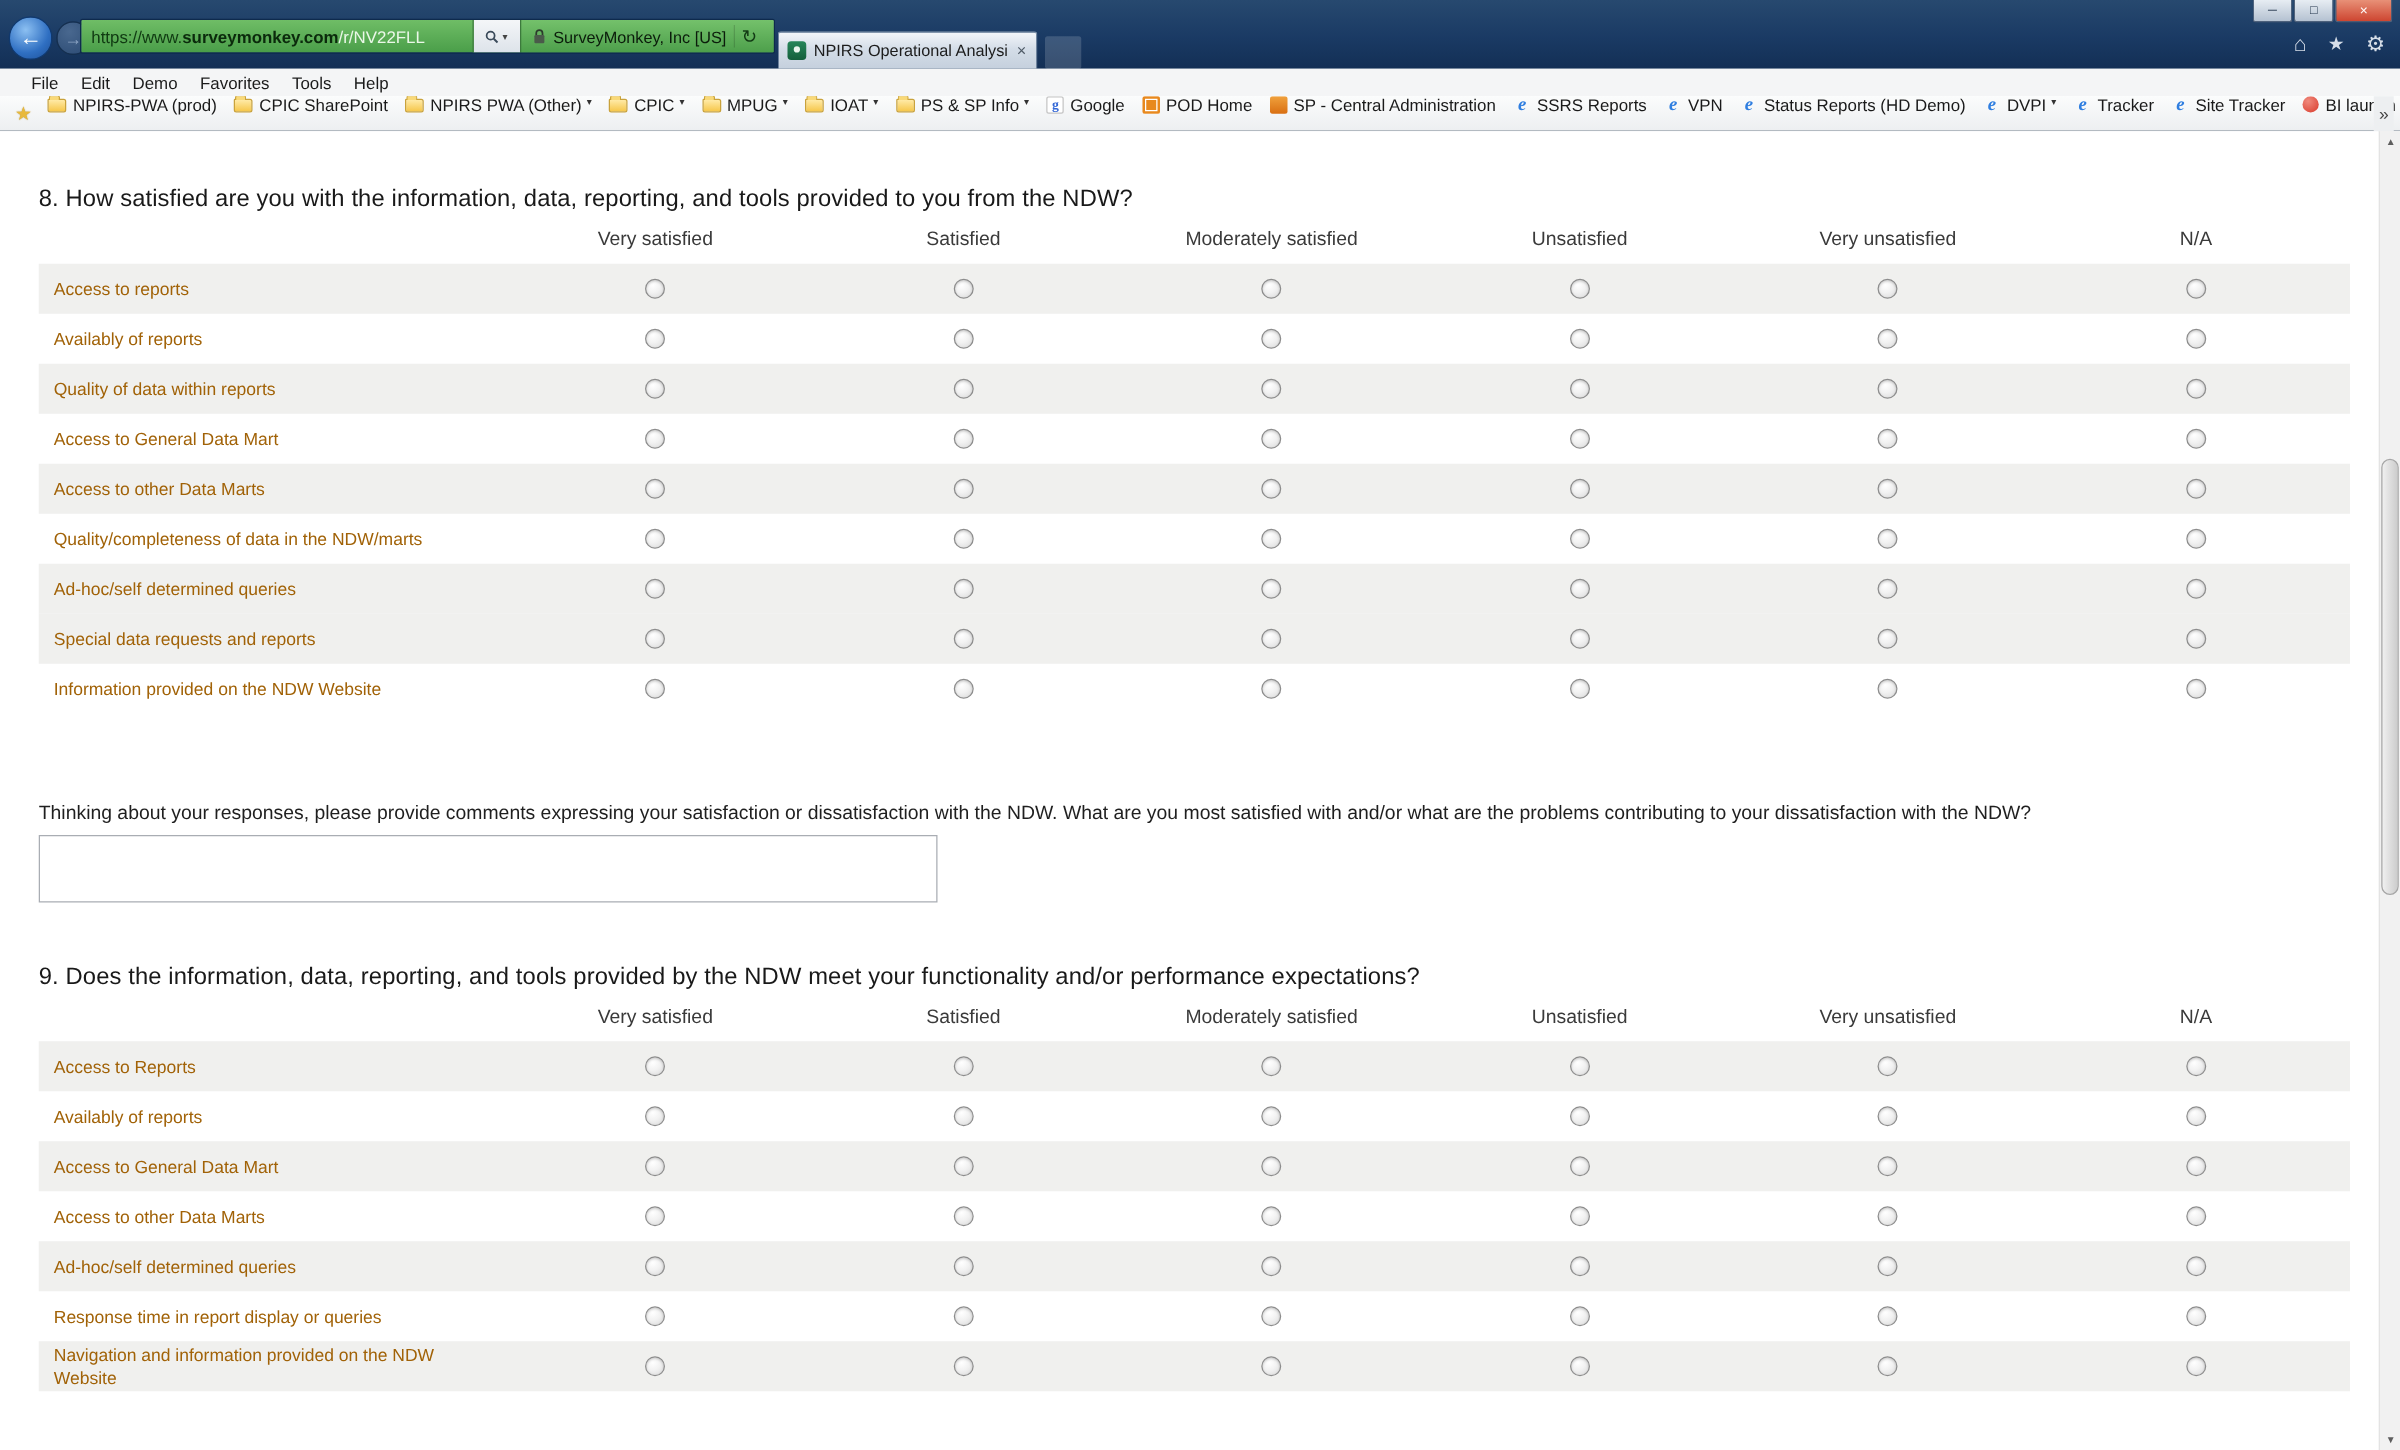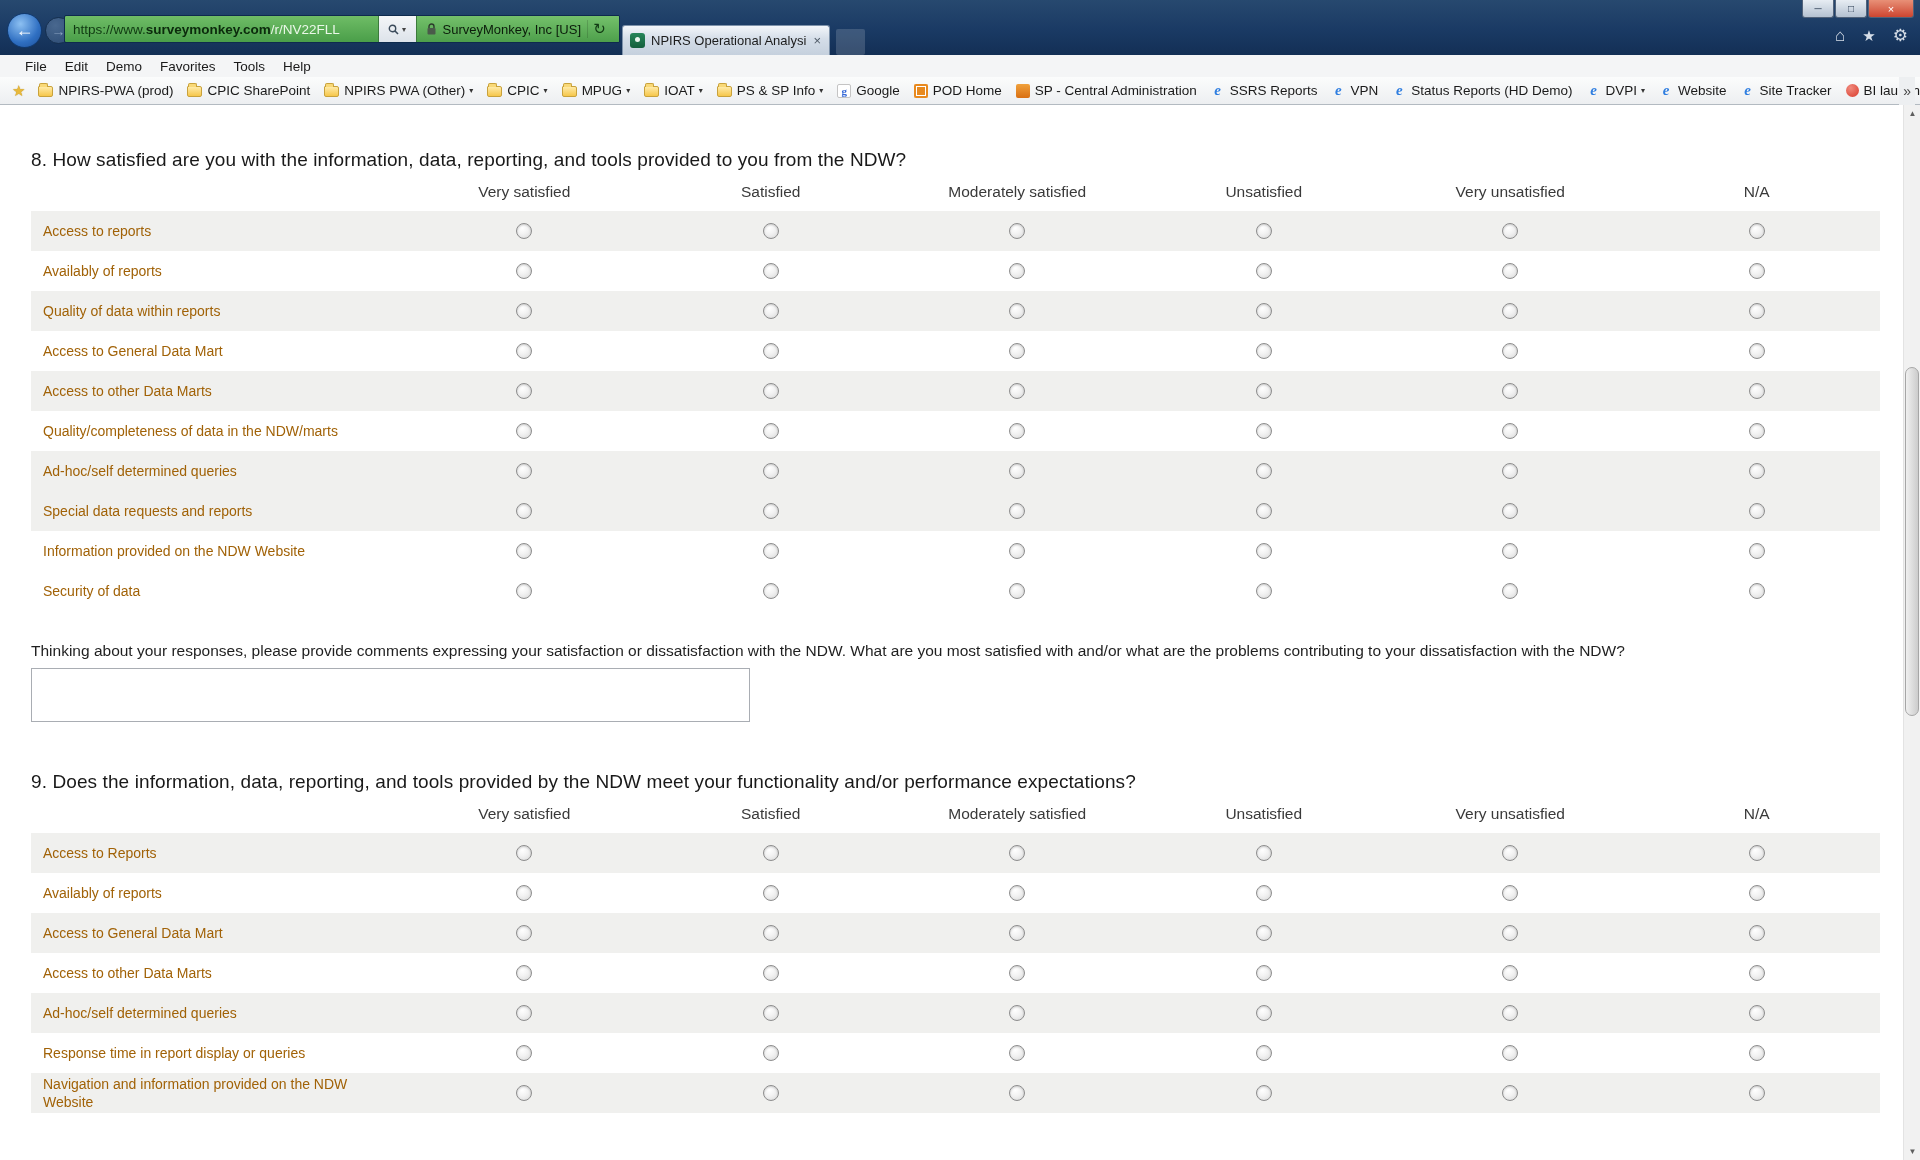--- a/index.html
+++ b/index.html
@@ -38,21 +38,21 @@
 .tb-icons span{line-height:1}
 
 
 .menubar{position:absolute;top:55px;left:0;width:1920px;height:22px;background:#f4f5f6;display:flex;align-items:center;padding-left:16px;font-size:13.5px;color:#1a1a1a}
 .menu-item{padding:0 9px}
 
 
 .favbar{position:absolute;top:77px;left:0;width:1920px;height:28px;background:linear-gradient(#fbfcfc,#edeff1);border-bottom:1px solid #b3bac1;display:flex;align-items:center;padding-left:6px}
 .fav-add{color:#e8b93c;font-size:15px;padding:0 6px;text-shadow:0 0 1px #a8831f}
 .fav-items{display:flex;align-items:center;height:100%;overflow:hidden;flex:1}
-.fav-item{display:flex;align-items:center;gap:5px;padding:0 7px;height:100%;font-size:13.5px;color:#1a1a1a;white-space:nowrap}
+.fav-item{display:flex;align-items:flex-start;gap:5px;padding:0 7px;height:100%;font-size:13.5px;color:#1a1a1a;white-space:nowrap}
 .fav-dd{font-size:8px;color:#333;margin-left:-1px}
 .fav-chevron{position:absolute;right:5px;top:0;height:28px;display:flex;align-items:center;color:#444;font-size:14px;padding:0 4px;background:#edeff1}
 
 
 .fi{flex:none;display:inline-flex;align-items:center;justify-content:center}
 .icon-folder{width:15px;height:11px;background:linear-gradient(#ffeaa6,#f6c74b);border:1px solid #c9a23b;border-radius:1px 2px 2px 2px;position:relative;margin-top:2px}
 .icon-folder::before{content:"";position:absolute;top:-4px;left:0px;width:7px;height:3px;background:#f9d978;border:1px solid #c9a23b;border-bottom:none;border-radius:2px 2px 0 0}
 .icon-ie{width:14px;height:14px;color:#2f7ee0;font:bold italic 15px "Liberation Serif",serif}
 .icon-google{width:14px;height:14px;background:#fff;border:1px solid #c4c4c4;color:#3367d6;font:bold 11px "Liberation Serif",serif;border-radius:2px}
 .icon-pod{width:14px;height:14px;background:#e8891e;border-radius:2px;box-shadow:inset 0 0 0 2px #e8891e,inset 0 0 0 3px #fff}
@@ -221,21 +221,21 @@
           <span class="fi icon-ie">e</span>
           <span>Status Reports (HD Demo)</span>
         </span>
         <span class="fav-item">
           <span class="fi icon-ie">e</span>
           <span>DVPI</span>
           <span class="fav-dd">▾</span>
         </span>
         <span class="fav-item">
           <span class="fi icon-ie">e</span>
-          <span>Website</span>
+          <span>Tracker</span>
         </span>
         <span class="fav-item">
           <span class="fi icon-ie">e</span>
           <span>Site Tracker</span>
         </span>
         <span class="fav-item">
           <span class="fi icon-bi"></span>
           <span>BI launch pad</span>
         </span>
       </div>
@@ -436,41 +436,20 @@
           <div class="m-cell">
             <span class="radio"></span>
           </div>
           <div class="m-cell">
             <span class="radio"></span>
           </div>
           <div class="m-cell">
             <span class="radio"></span>
           </div>
         </div>
-        <div class="m-row">
-          <div class="m-label">Security of data</div>
-          <div class="m-cell">
-            <span class="radio"></span>
-          </div>
-          <div class="m-cell">
-            <span class="radio"></span>
-          </div>
-          <div class="m-cell">
-            <span class="radio"></span>
-          </div>
-          <div class="m-cell">
-            <span class="radio"></span>
-          </div>
-          <div class="m-cell">
-            <span class="radio"></span>
-          </div>
-          <div class="m-cell">
-            <span class="radio"></span>
-          </div>
-        </div>
       </div>
 
     <div class="prompt">Thinking about your responses, please provide comments expressing your satisfaction or dissatisfaction with the NDW. What are you most satisfied with and/or what are the problems contributing to your dissatisfaction with the NDW?</div>
     <textarea class="comment" style=""></textarea>
 
     <div class="q-title" id="q9-title">9. Does the information, data, reporting, and tools provided by the NDW meet your functionality and/or performance expectations?</div>
     <div class="matrix" id="q9-matrix">
         <div class="m-header">
           <div class="m-label"></div>
           <div class="m-col">Very satisfied</div>

